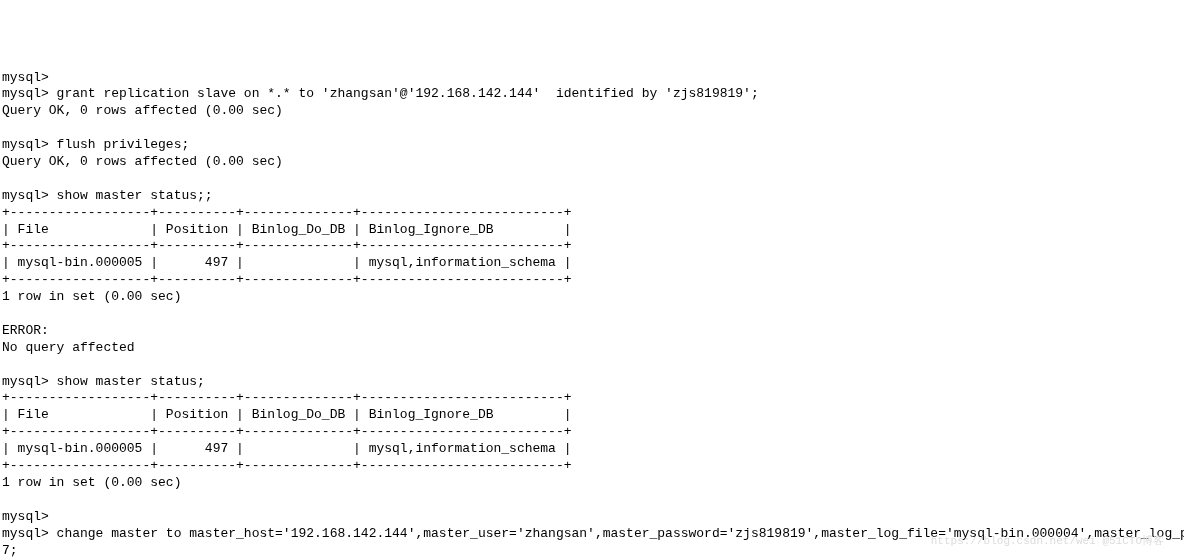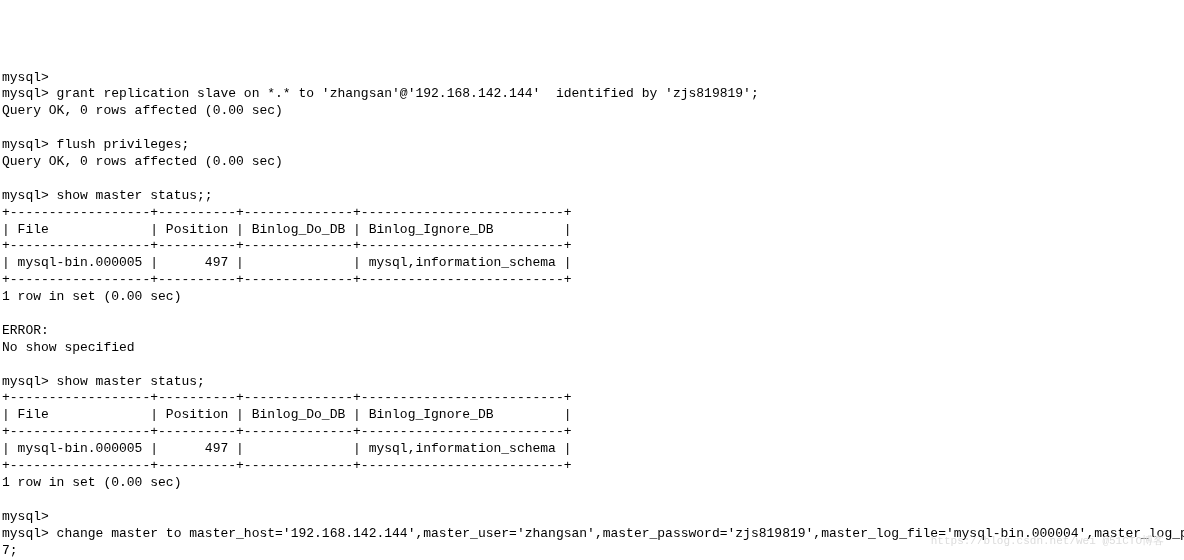--- a/index.html
+++ b/index.html
@@ -42,21 +42,21 @@
 <span></span>
 <span>mysql&gt; show master status;;</span>
 <span>+------------------+----------+--------------+--------------------------+</span>
 <span>| File             | Position | Binlog_Do_DB | Binlog_Ignore_DB         |</span>
 <span>+------------------+----------+--------------+--------------------------+</span>
 <span>| mysql-bin.000005 |      497 |              | mysql,information_schema |</span>
 <span>+------------------+----------+--------------+--------------------------+</span>
 <span>1 row in set (0.00 sec)</span>
 <span></span>
 <span>ERROR:</span>
-<span>No show specified</span>
+<span>No query affected</span>
 <span></span>
 <span>mysql&gt; show master status;</span>
 <span>+------------------+----------+--------------+--------------------------+</span>
 <span>| File             | Position | Binlog_Do_DB | Binlog_Ignore_DB         |</span>
 <span>+------------------+----------+--------------+--------------------------+</span>
 <span>| mysql-bin.000005 |      497 |              | mysql,information_schema |</span>
 <span>+------------------+----------+--------------+--------------------------+</span>
 <span>1 row in set (0.00 sec)</span>
 <span></span>
 <span>mysql&gt;</span>

